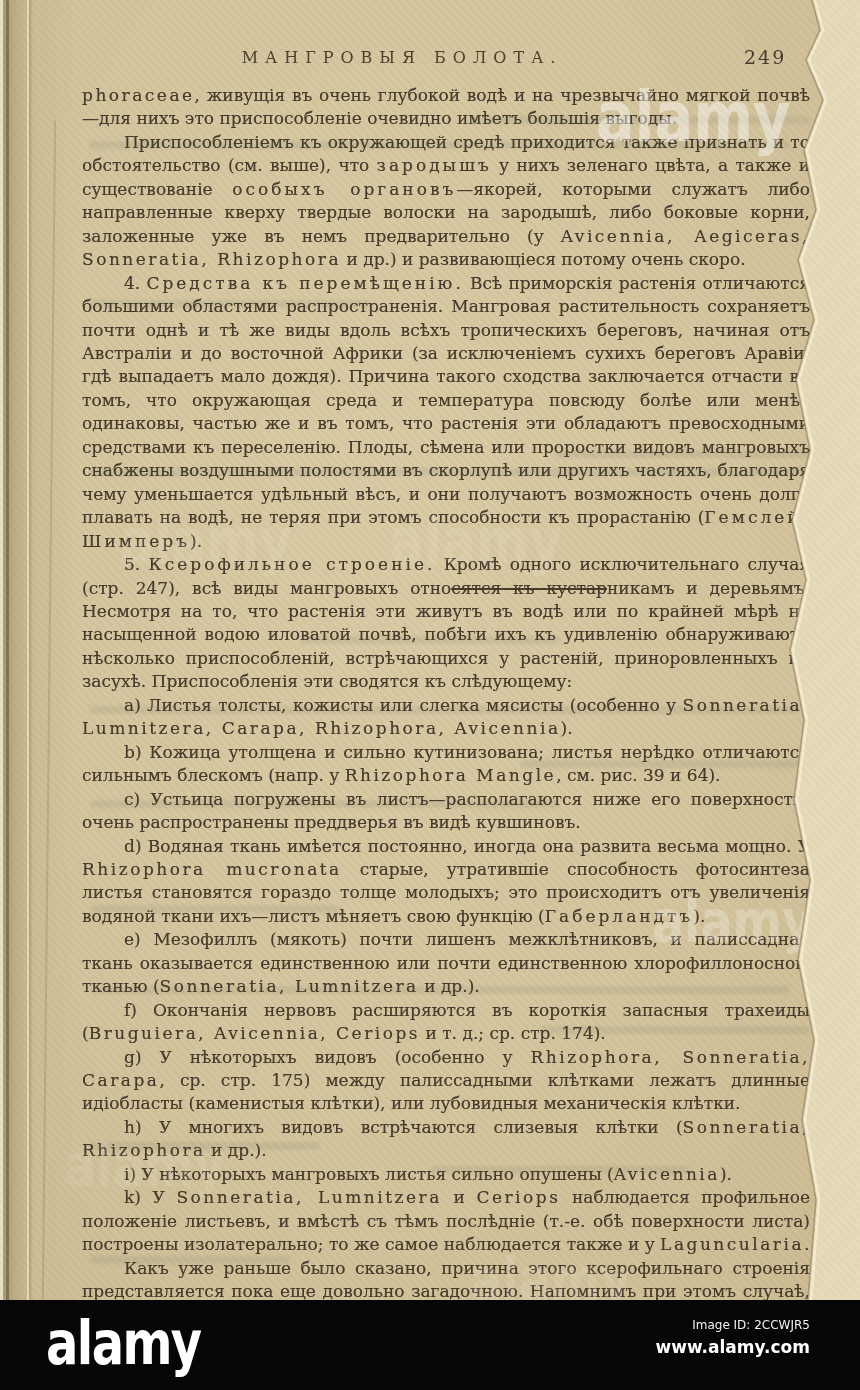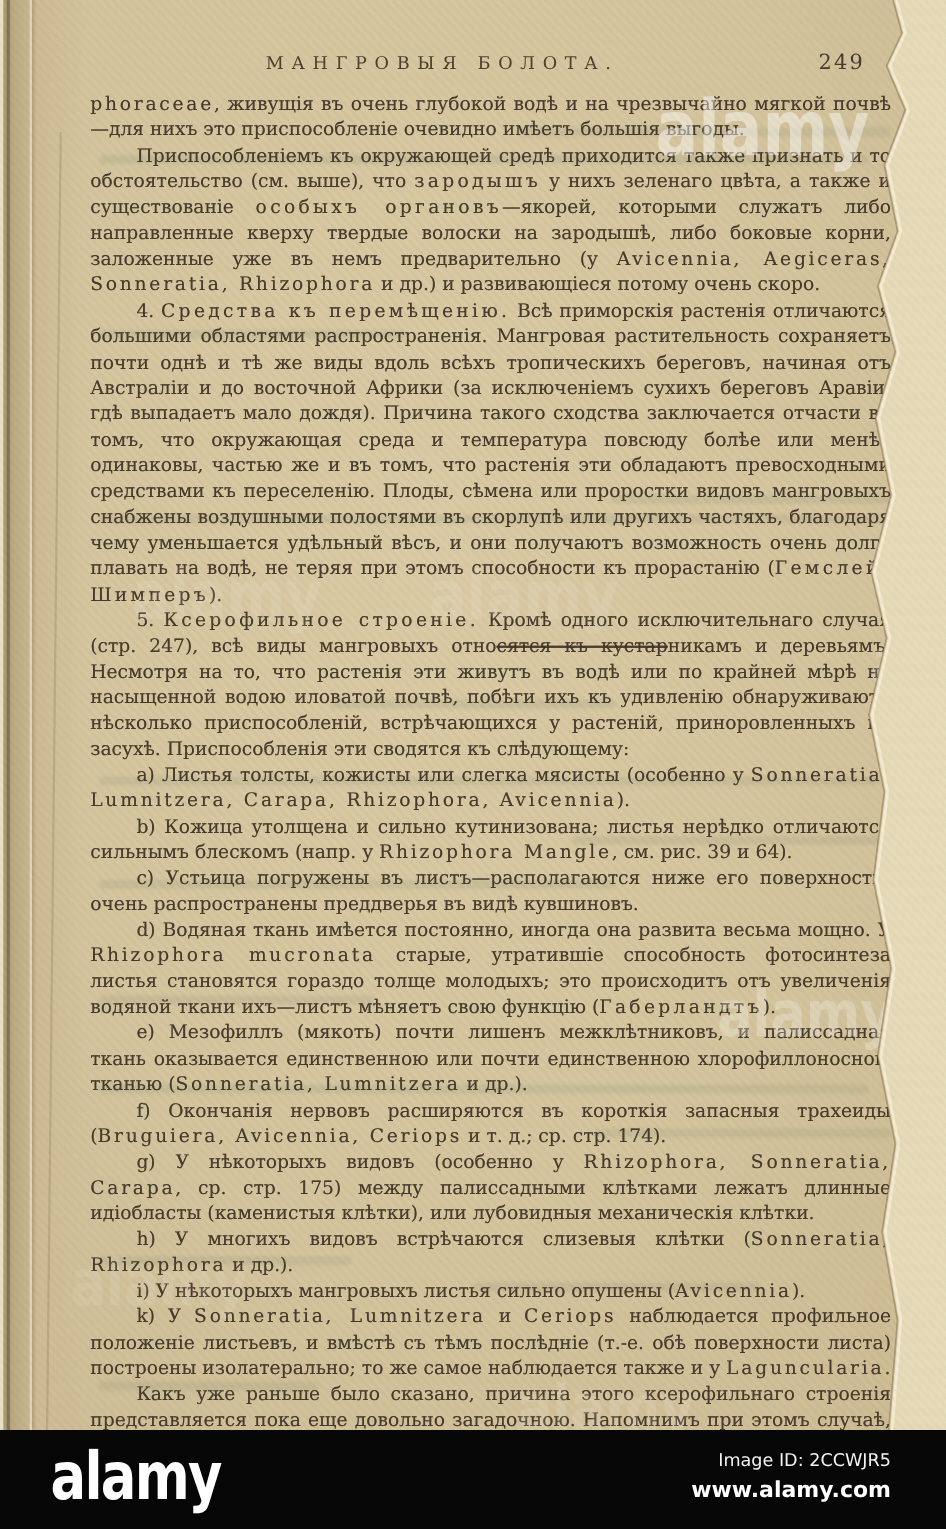--- a/index.html
+++ b/index.html
@@ -47,22 +47,22 @@
   .wm{position:absolute;font-family:"DejaVu Sans", sans-serif;font-weight:bold;
       color:#fff;transform:scaleX(.82);transform-origin:left;pointer-events:none;}
 
   
   .alamy-bar{position:absolute;left:0;top:1300px;width:860px;height:90px;background:#060606;}
   .alamy-logo{position:absolute;left:46px;top:8px;font-family:"DejaVu Sans", sans-serif;
     font-weight:bold;font-size:60px;color:#fff;letter-spacing:-2px;
     display:inline-block;transform:scaleX(.8);transform-origin:left;}
   .bar-right{position:absolute;right:50px;top:18px;text-align:right;color:#fff;
     font-family:"DejaVu Sans", sans-serif;}
-  .image-id{font-size:16px;font-weight:normal;opacity:.95;}
-  .alamy-url{font-size:20px;font-weight:bold;margin-top:5px;}
+  .image-id{font-size:12px;font-weight:normal;opacity:.95;}
+  .alamy-url{font-size:17px;font-weight:bold;margin-top:5px;}
 </style>
 </head>
 <body>
 
 <div class="scan">
 
   <div class="paper">
 
     <div class="ghost" style="left:470px;top:116px;width:340px;"></div>
     <div class="ghost" style="left:90px;top:141px;width:700px;"></div>

